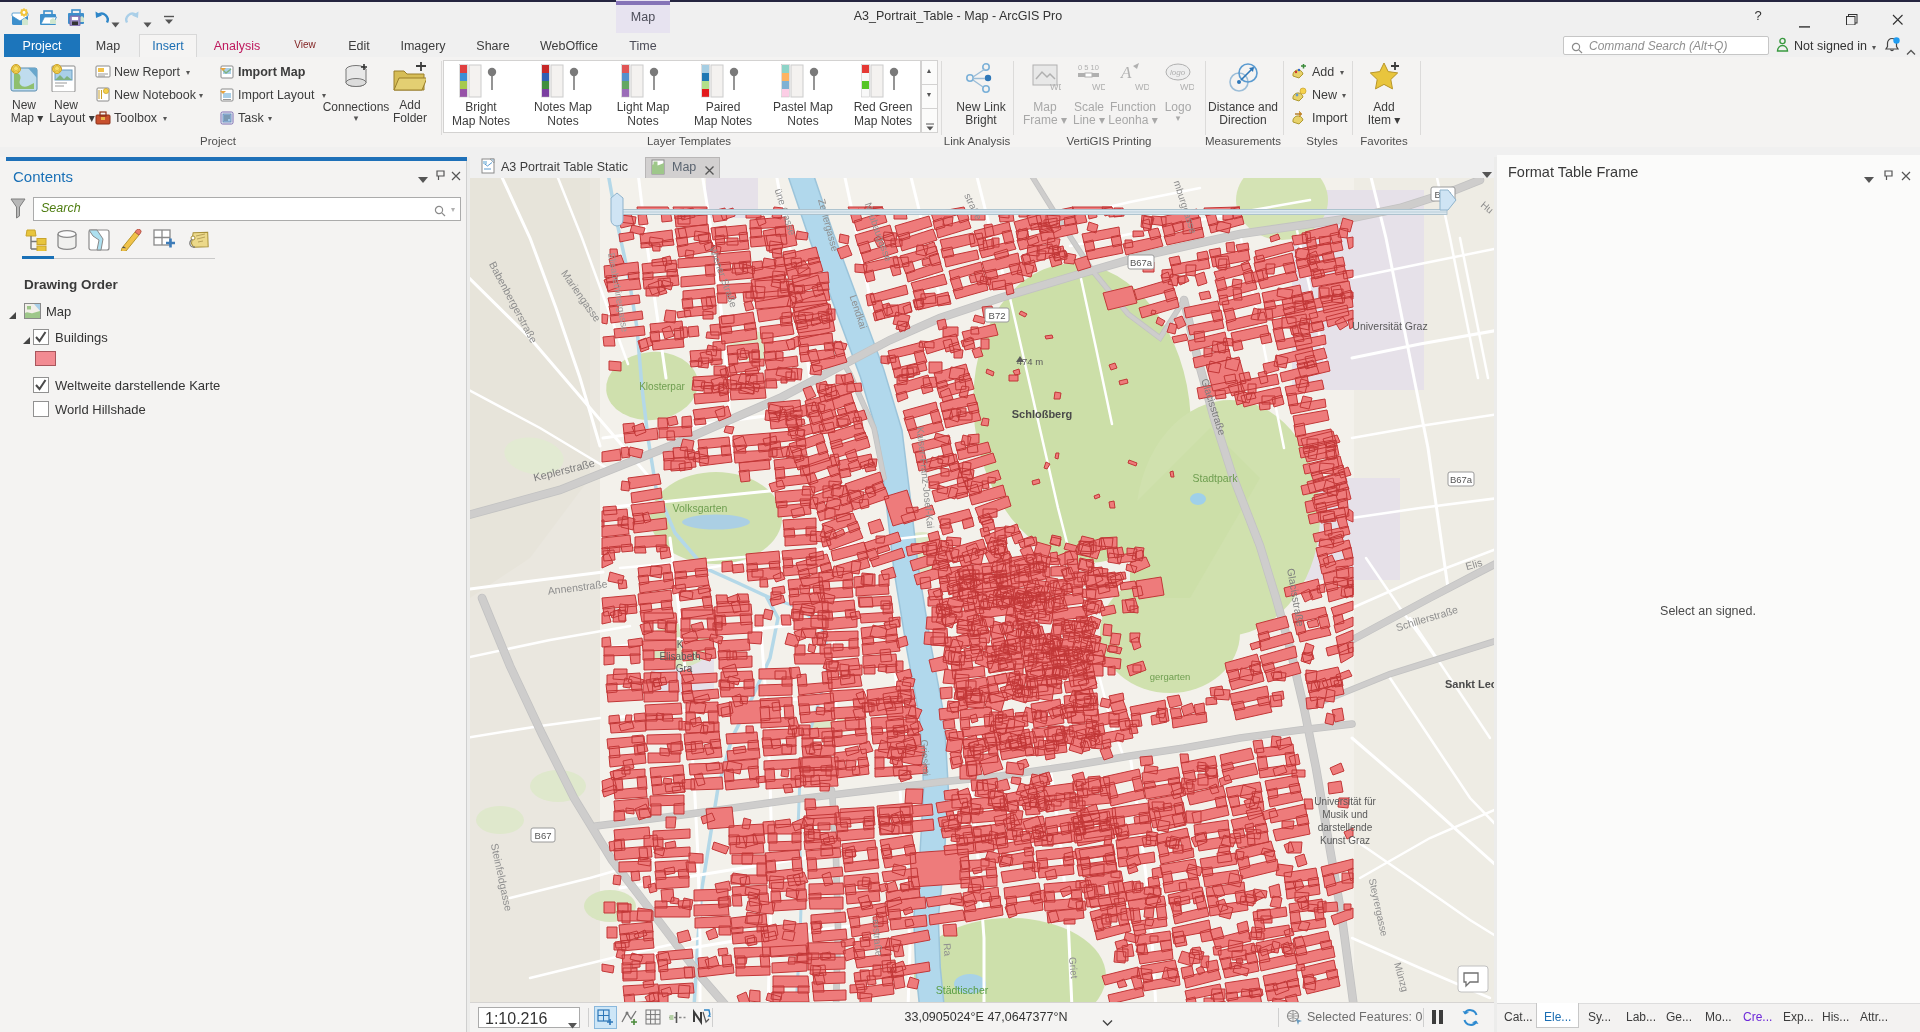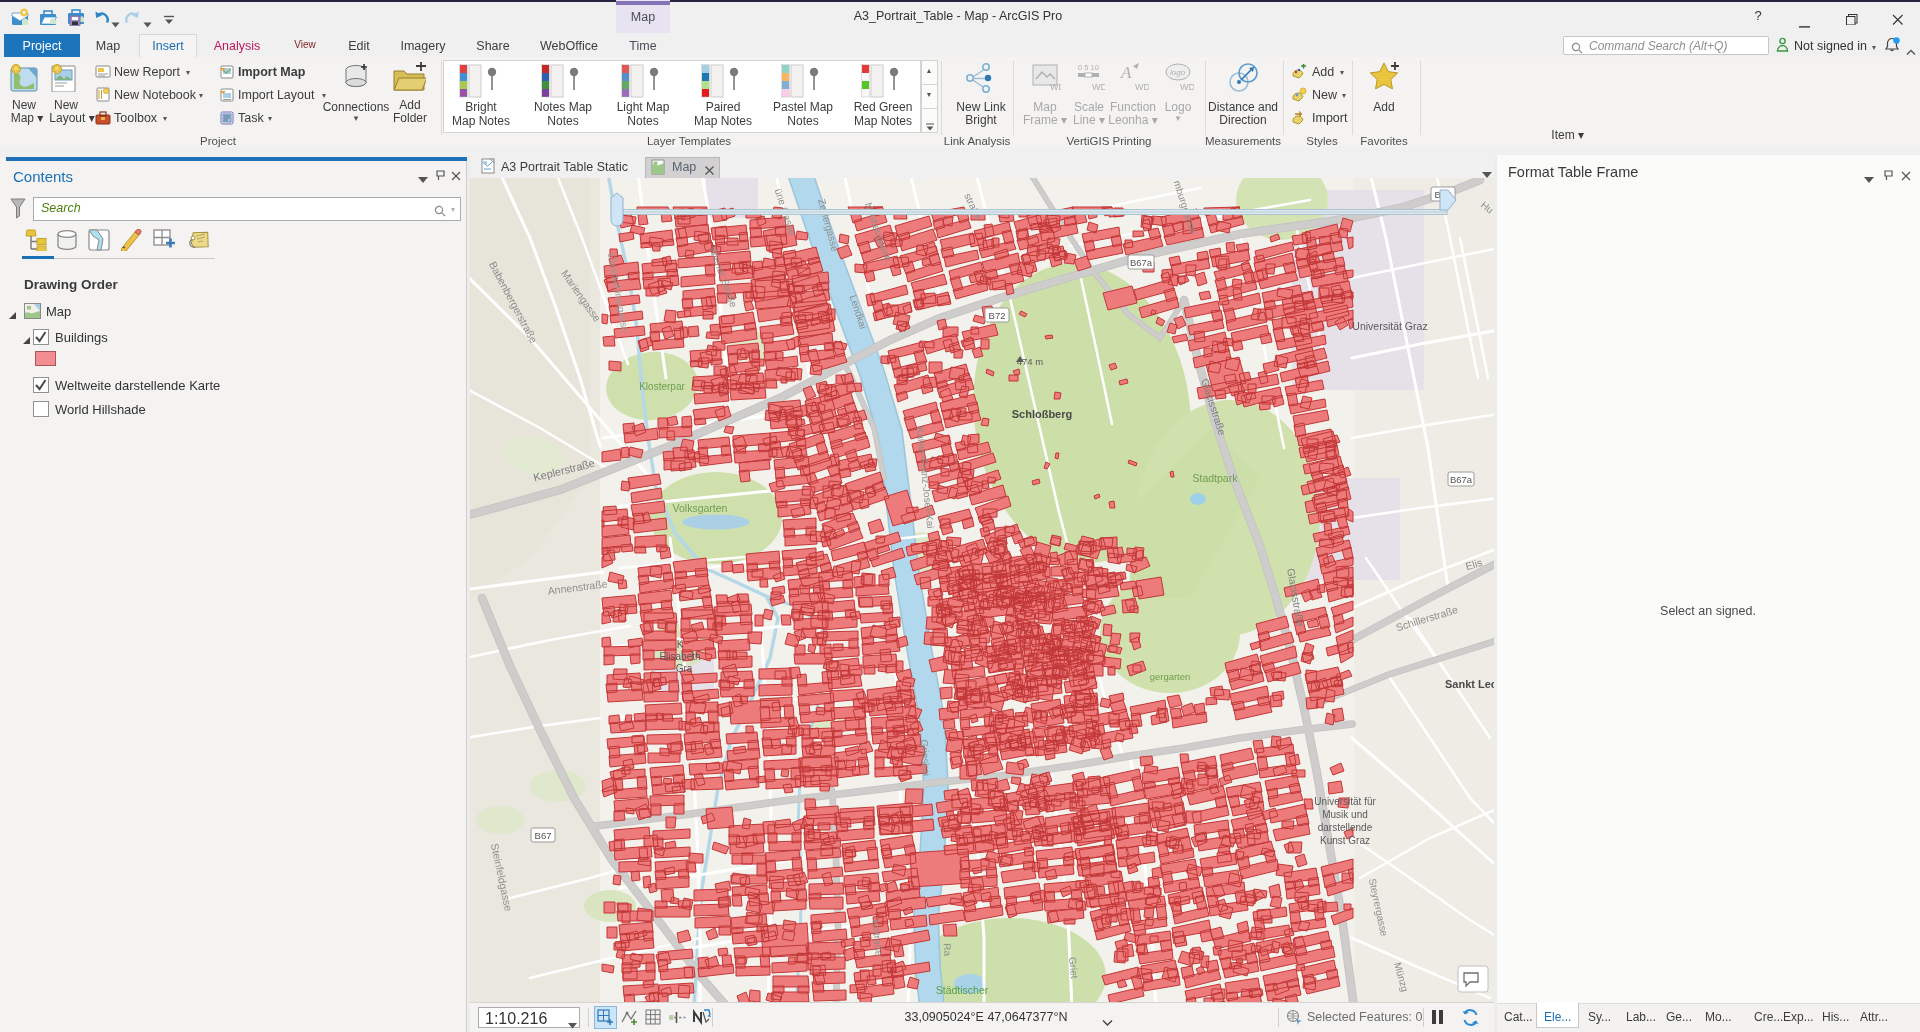--- a/index.html
+++ b/index.html
@@ -350,21 +350,21 @@
       <path d="M2 12 a5 5 0 0 1 10 -2 l-4 4z" fill="#e8d26a" stroke="#b09a30"></path>
       <path d="M8 1 l3 3 -3 3" fill="#e8a33d" stroke="#b07820" stroke-width=".6"></path>
       <path d="M4 4 h6" stroke="#b07820" stroke-width="1.4"></path>
     </svg></div>
 <div class="a txt" style="left:1312px;top:111px;font-size:12.5px;color:#3c3c3c;">Import</div>
 <div class="a" style="left:1367px;top:60px;width:36px;height:34px"><svg width="36" height="34" viewBox="0 0 36 34">
       <path d="M17 3 l4.2 8.6 9.5 1.3 -6.9 6.6 1.7 9.4 -8.5 -4.5 -8.5 4.5 1.7 -9.4 -6.9 -6.6 9.5 -1.3z" fill="#e8c53d" stroke="#b8962a"></path>
       <path d="M26 2 h8 M30 -2 v8" stroke="#3c3c3c" stroke-width="1.8" transform="translate(-2,4)"></path>
     </svg></div>
 <div class="a txt" style="left:1184px;top:100px;width:400px;text-align:center;font-size:12px;color:#3c3c3c;">Add</div>
-<div class="a txt" style="left:1184px;top:128px;width:400px;text-align:right;font-size:12px;color:#3c3c3c;">Item ▾</div>
+<div class="a txt" style="left:1184px;top:113px;width:400px;text-align:center;font-size:12px;color:#3c3c3c;">Item ▾</div>
 <div class="a" style="left:0;top:157px;width:467px;height:875px;background:#f4f3f2;border-right:1px solid #cfcfcf"></div>
 <div class="a" style="left:6px;top:157px;width:461px;height:4px;background:#1e70b8"></div>
 <div class="a txt" style="left:13px;top:168px;font-size:15px;color:#1a70b6;">Contents</div>
 <div class="a" style="left:418px;top:169px;width:10px;height:6px"><svg width="10" height="6" viewBox="0 0 10 6">
       <path d="M0 0 h10 l-5 6z" fill="#555"></path>
     </svg></div>
 <div class="a" style="left:436px;top:167px;width:9px;height:11px"><svg width="9" height="11" viewBox="0 0 9 11">
       <path d="M1 1 h7 v5 h-7z M2.5 6 v4" fill="none" stroke="#555" stroke-width="1.2"></path>
     </svg></div>
 <div class="a" style="left:451px;top:167px;width:10px;height:10px"><svg width="10" height="10" viewBox="0 0 10 10">
@@ -695,15 +695,15 @@
     </svg></div>
 <div class="a txt" style="left:1508px;top:604px;width:400px;text-align:center;font-size:12.5px;color:#4a4a4a;">Select an signed.</div>
 <div class="a" style="left:1497px;top:1003px;width:423px;height:29px;background:#f3f2f1;border-top:1px solid #ddd"></div>
 <div class="a" style="left:1536px;top:1003px;width:43px;height:25px;background:#fff;border:1px solid #c8c8c8;border-top:none"></div>
 <div class="a txt" style="left:1504px;top:1010px;font-size:12px;color:#3c3c3c;">Cat...</div>
 <div class="a txt" style="left:1544px;top:1010px;font-size:12px;color:#1b6eb3;">Ele...</div>
 <div class="a txt" style="left:1588px;top:1010px;font-size:12px;color:#3c3c3c;">Sy...</div>
 <div class="a txt" style="left:1626px;top:1010px;font-size:12px;color:#3c3c3c;">Lab...</div>
 <div class="a txt" style="left:1666px;top:1010px;font-size:12px;color:#3c3c3c;">Ge...</div>
 <div class="a txt" style="left:1705px;top:1010px;font-size:12px;color:#3c3c3c;">Mo...</div>
-<div class="a txt" style="left:1743px;top:1010px;font-size:12px;color:#404040;margin-left:11px;">Cre...</div>
+<div class="a txt" style="left:1743px;top:1010px;font-size:12px;color:#6d28d9;">Cre...</div>
 <div class="a txt" style="left:1783px;top:1010px;font-size:12px;color:#3c3c3c;">Exp...</div>
 <div class="a txt" style="left:1822px;top:1010px;font-size:12px;color:#3c3c3c;">His...</div>
 <div class="a txt" style="left:1860px;top:1010px;font-size:12px;color:#3c3c3c;">Attr...</div>
 </body></html>

